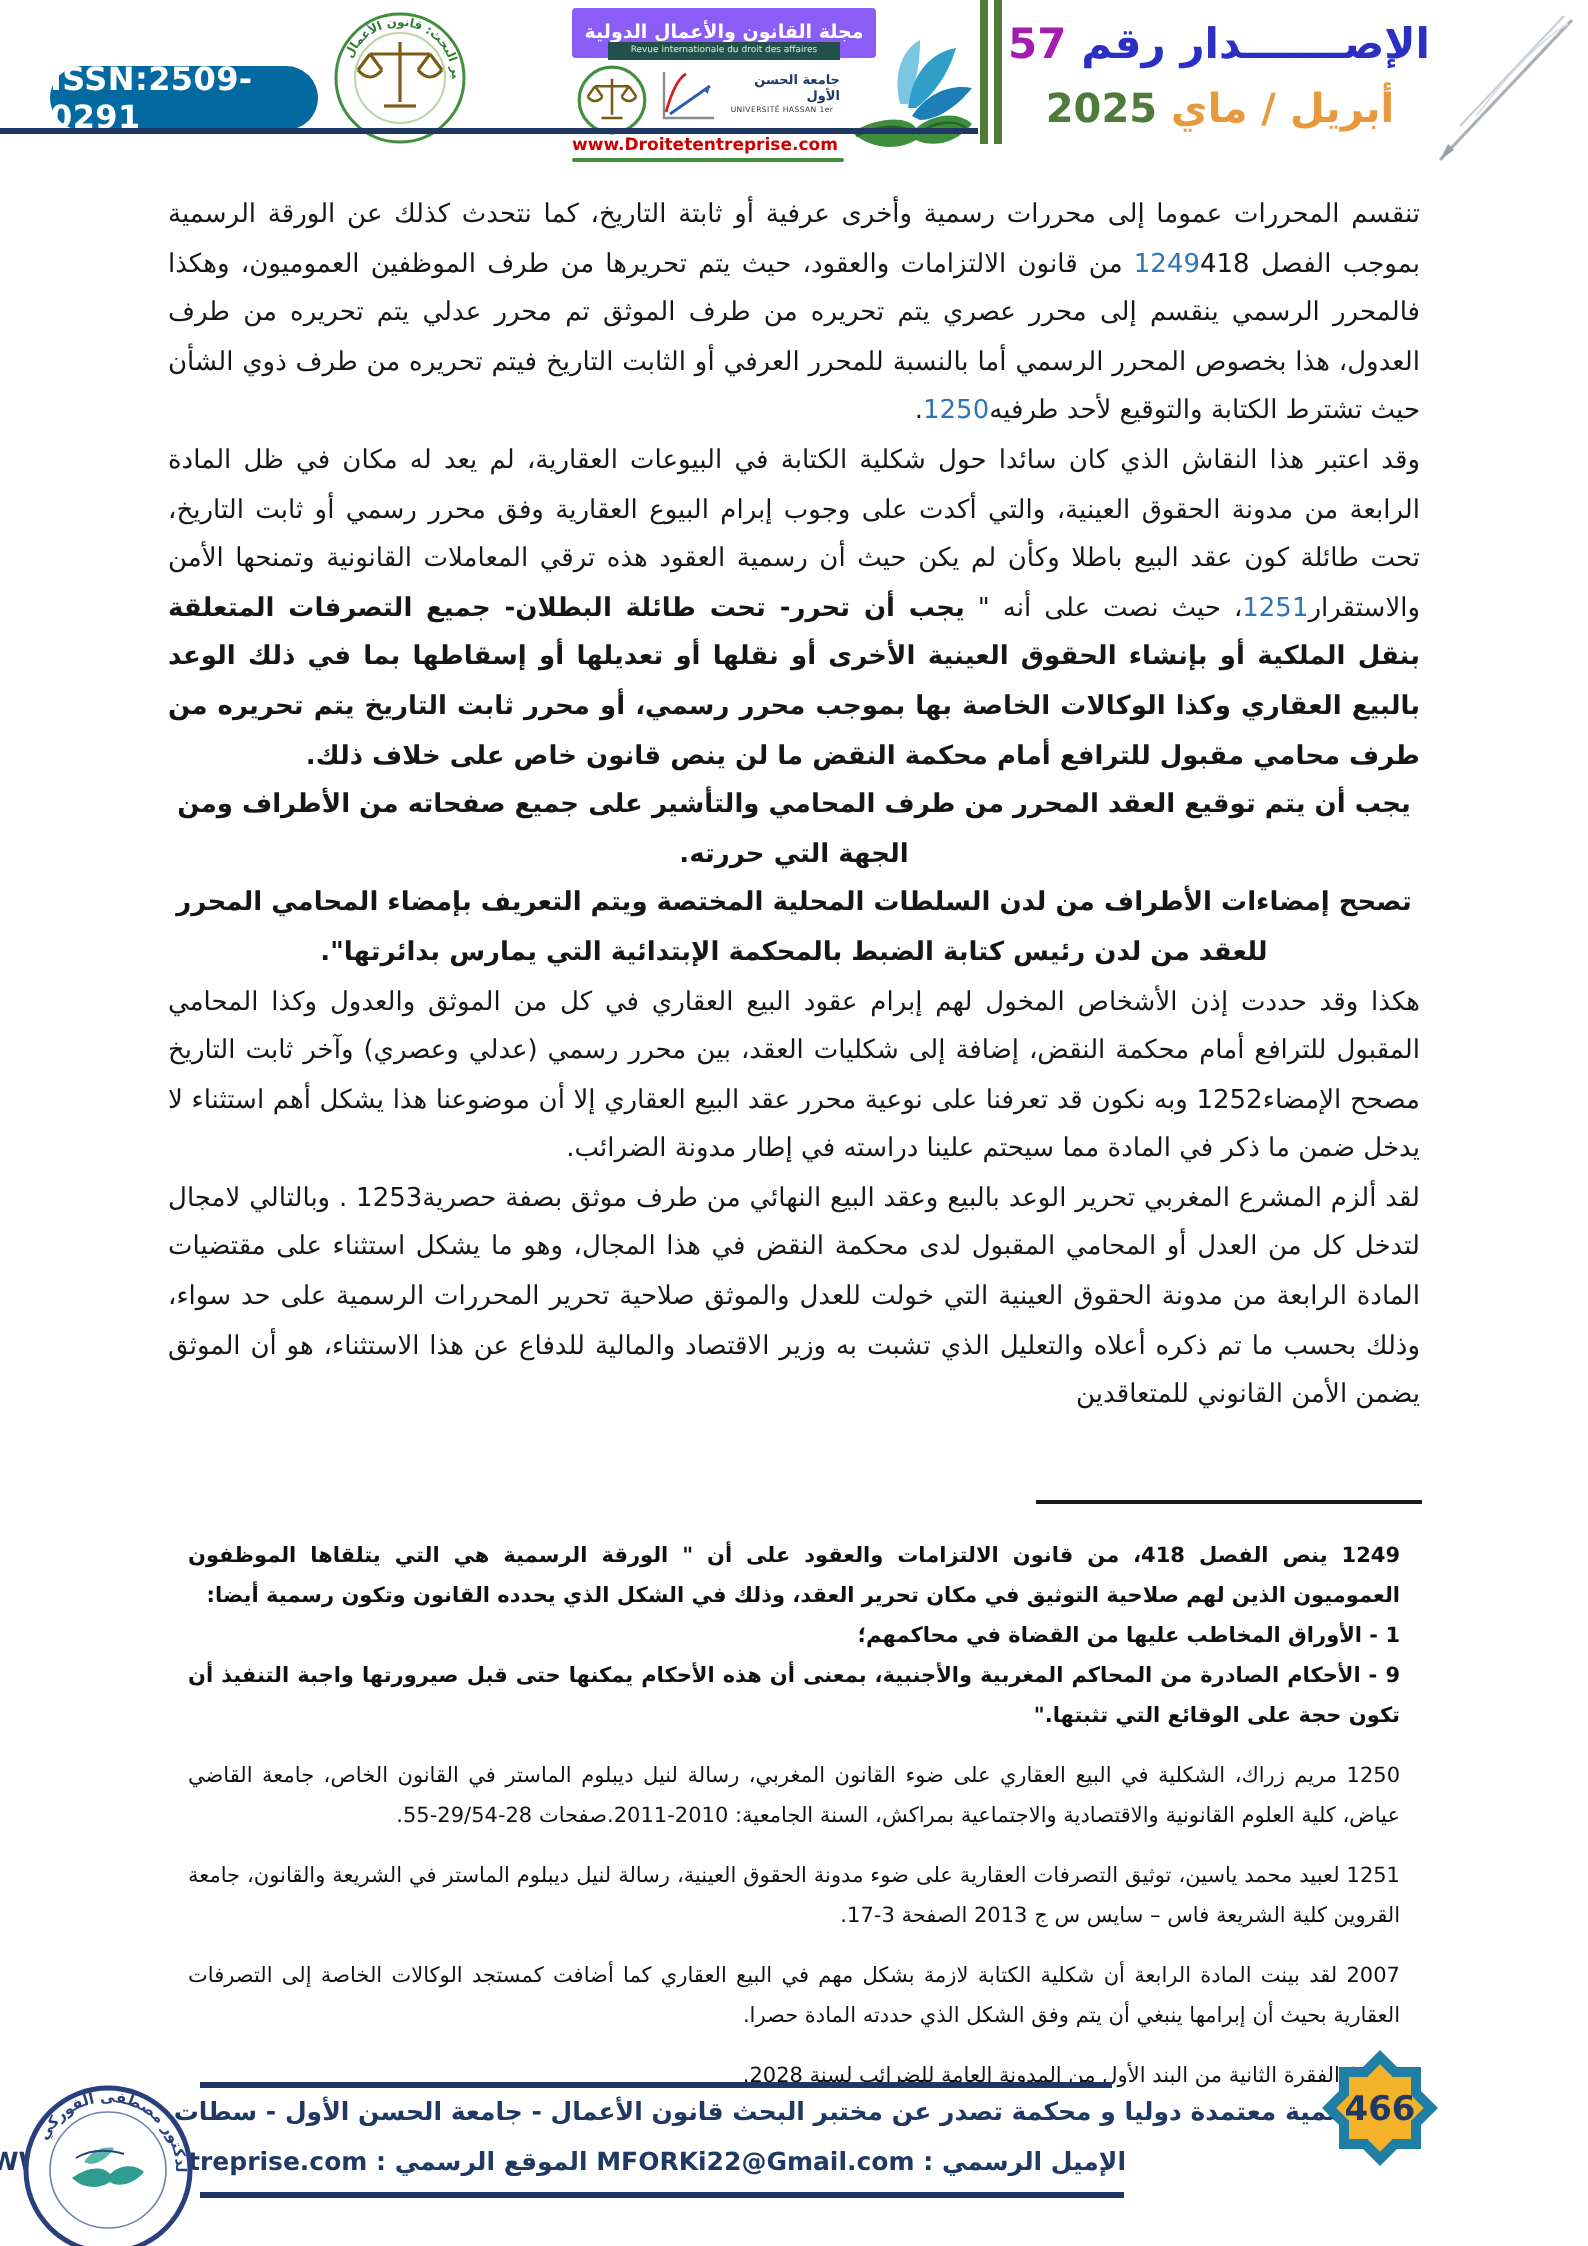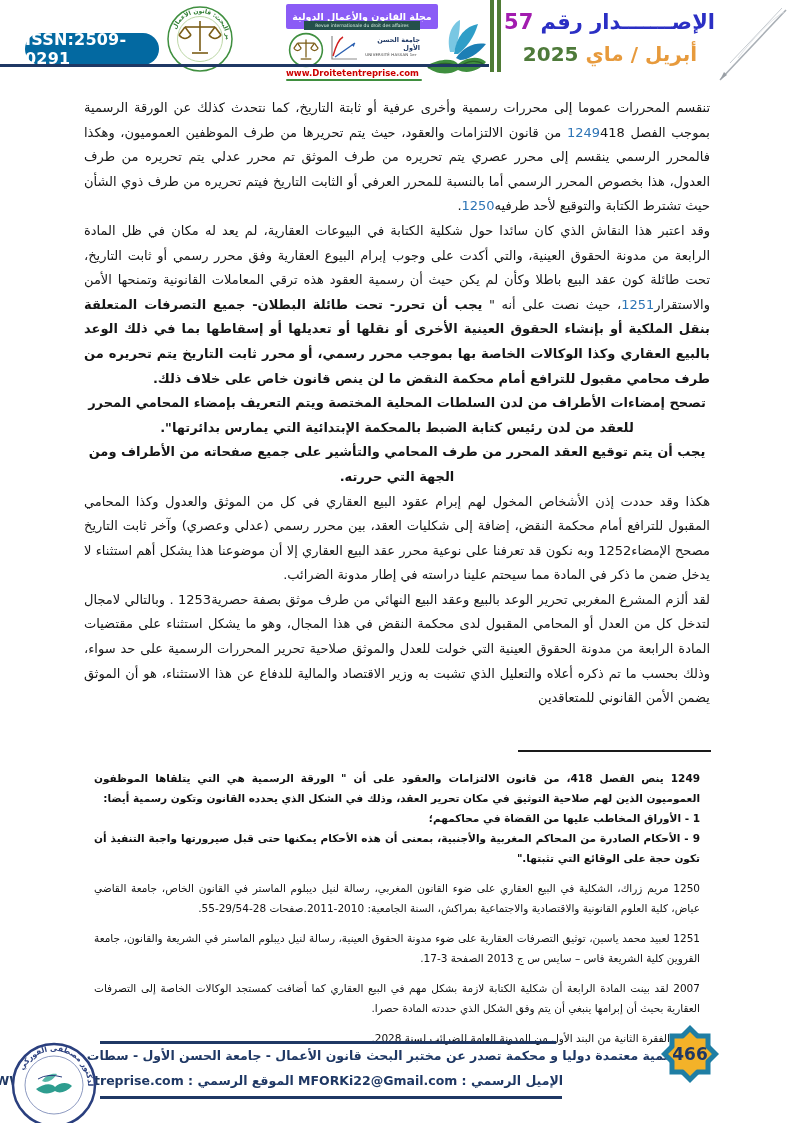--- a/index.html
+++ b/index.html
@@ -169,22 +169,22 @@
       <path d="M20 74 L27 69 L24 66 Z" fill="#9aa0a6"></path>
       <path d="M84 6 C 70 14, 52 34, 38 52" stroke="#d9dde1" stroke-width="0.8" fill="none"></path>
     </svg>
   </div>
 
   <div class="abs body-text">
     <p><span>تنقسم المحررات عموما إلى محررات رسمية وأخرى عرفية أو ثابتة التاريخ، كما نتحدث كذلك عن الورقة الرسمية بموجب الفصل 418</span><span class="ref">1249</span><span> من قانون الالتزامات والعقود، حيث يتم تحريرها من طرف الموظفين العموميون، وهكذا فالمحرر الرسمي ينقسم إلى محرر عصري يتم تحريره من طرف الموثق تم محرر عدلي يتم تحريره من طرف العدول، هذا بخصوص المحرر الرسمي أما بالنسبة للمحرر العرفي أو الثابت التاريخ فيتم تحريره من طرف ذوي الشأن حيث تشترط الكتابة والتوقيع لأحد طرفيه</span><span class="ref">1250</span><span>.</span></p>
 
     <p><span>وقد اعتبر هذا النقاش الذي كان سائدا حول شكلية الكتابة في البيوعات العقارية، لم يعد له مكان في ظل المادة الرابعة من مدونة الحقوق العينية، والتي أكدت على وجوب إبرام البيوع العقارية وفق محرر رسمي أو ثابت التاريخ، تحت طائلة كون عقد البيع باطلا وكأن لم يكن حيث أن رسمية العقود هذه ترقي المعاملات القانونية وتمنحها الأمن والاستقرار</span><span class="ref">1251</span><span>، حيث نصت على أنه " </span><span class="bold">يجب أن تحرر- تحت طائلة البطلان- جميع التصرفات المتعلقة بنقل الملكية أو بإنشاء الحقوق العينية الأخرى أو نقلها أو تعديلها أو إسقاطها بما في ذلك الوعد بالبيع العقاري وكذا الوكالات الخاصة بها بموجب محرر رسمي، أو محرر ثابت التاريخ يتم تحريره من طرف محامي مقبول للترافع أمام محكمة النقض ما لن ينص قانون خاص على خلاف ذلك.</span></p>
 
+    <p class="qcenter">يجب أن يتم توقيع العقد المحرر من طرف المحامي والتأشير على جميع صفحاته من الأطراف ومن الجهة التي حررته.</p>
     <p class="qcenter">تصحح إمضاءات الأطراف من لدن السلطات المحلية المختصة ويتم التعريف بإمضاء المحامي المحرر للعقد من لدن رئيس كتابة الضبط بالمحكمة الإبتدائية التي يمارس بدائرتها".</p>
-    <p class="qcenter">يجب أن يتم توقيع العقد المحرر من طرف المحامي والتأشير على جميع صفحاته من الأطراف ومن الجهة التي حررته.</p>
 
     <p>هكذا وقد حددت إذن الأشخاص المخول لهم إبرام عقود البيع العقاري في كل من الموثق والعدول وكذا المحامي المقبول للترافع أمام محكمة النقض، إضافة إلى شكليات العقد، بين محرر رسمي (عدلي وعصري) وآخر ثابت التاريخ مصحح الإمضاء1252 وبه نكون قد تعرفنا على نوعية محرر عقد البيع العقاري إلا أن موضوعنا هذا يشكل أهم استثناء لا يدخل ضمن ما ذكر في المادة مما سيحتم علينا دراسته في إطار مدونة الضرائب.</p>
     <p>لقد ألزم المشرع المغربي تحرير الوعد بالبيع وعقد البيع النهائي من طرف موثق بصفة حصرية1253 . وبالتالي لامجال لتدخل كل من العدل أو المحامي المقبول لدى محكمة النقض في هذا المجال، وهو ما يشكل استثناء على مقتضيات المادة الرابعة من مدونة الحقوق العينية التي خولت للعدل والموثق صلاحية تحرير المحررات الرسمية على حد سواء، وذلك بحسب ما تم ذكره أعلاه والتعليل الذي تشبت به وزير الاقتصاد والمالية للدفاع عن هذا الاستثناء، هو أن الموثق يضمن الأمن القانوني للمتعاقدين</p>
   </div>
 
   <div class="abs fn-sep"></div>
 
   <div class="abs footnotes">
     <div class="fn fn-bold">
       <span>1249</span>

